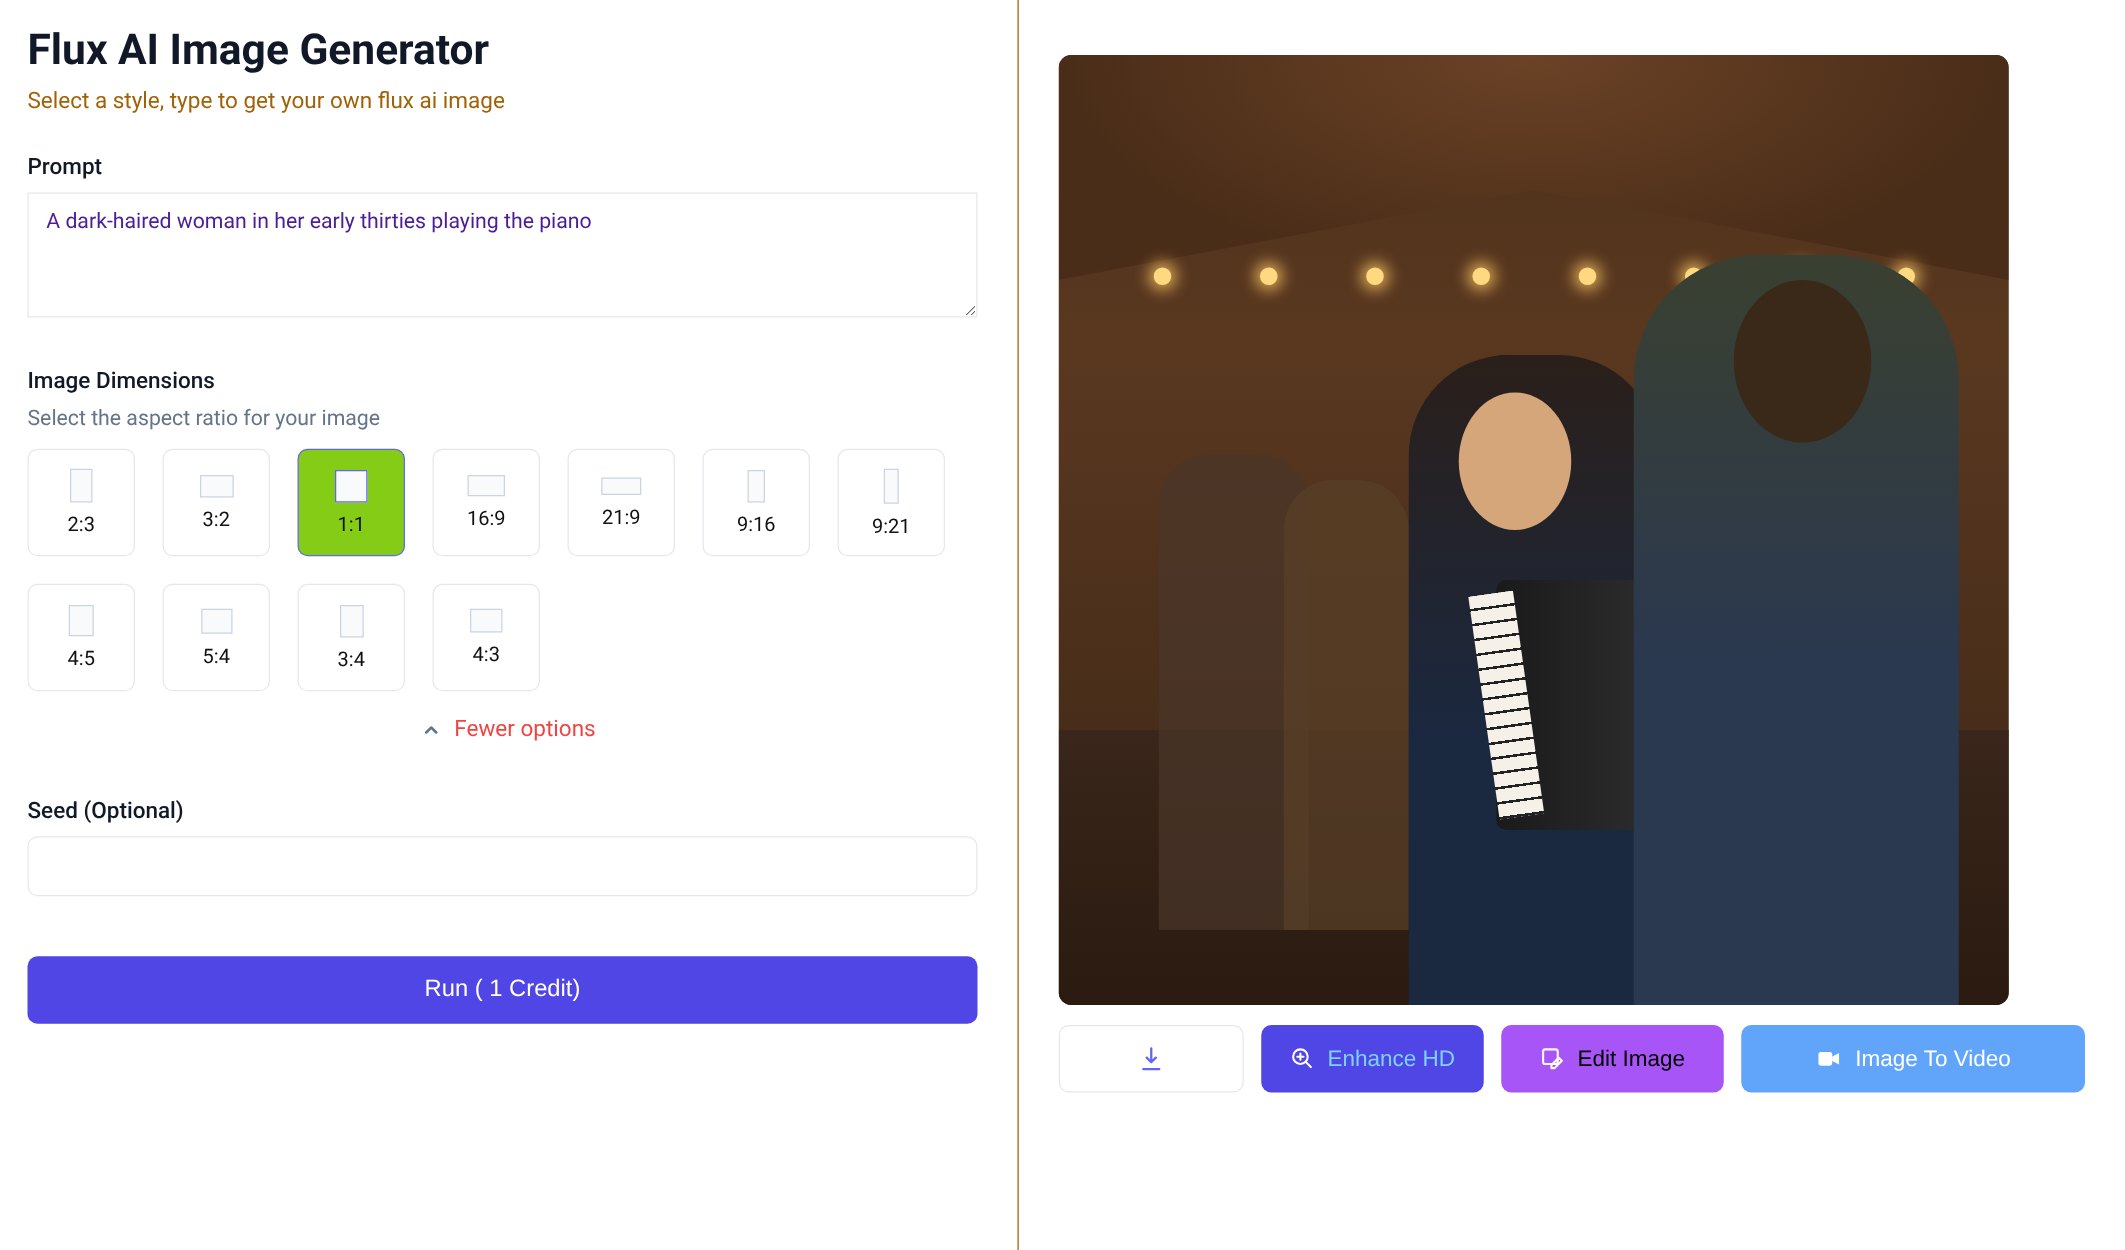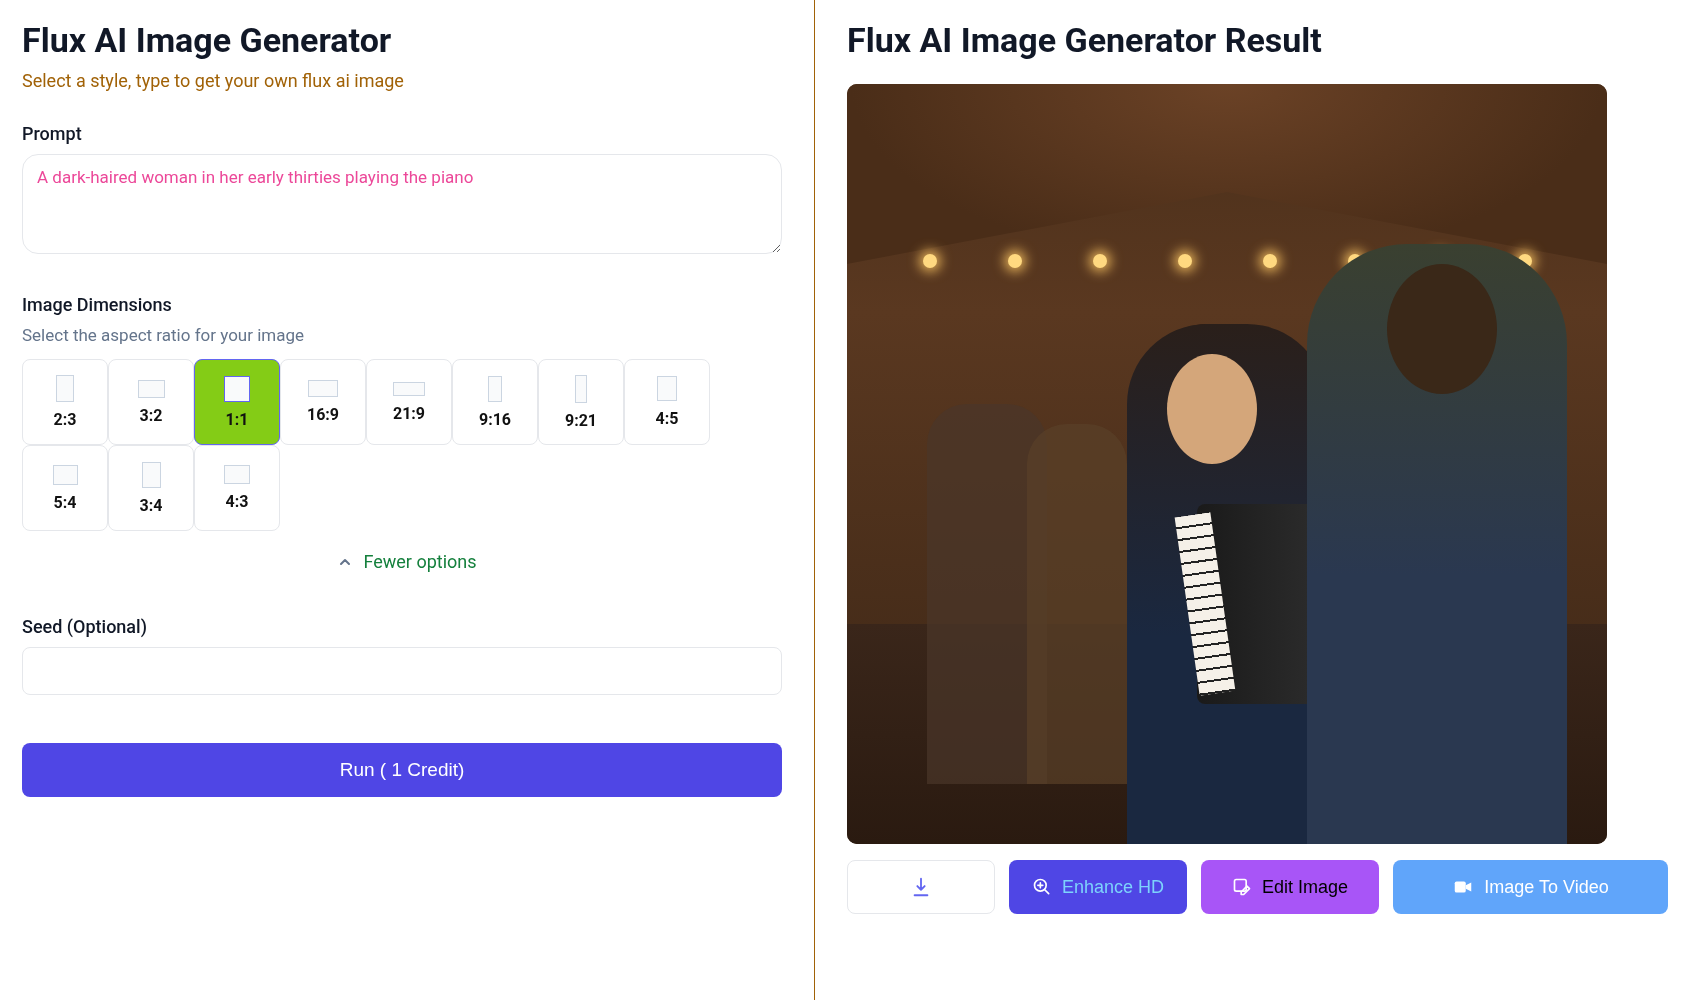--- a/index.html
+++ b/index.html
@@ -39,34 +39,33 @@
 }
 .section-desc {
   font-size: 17px;
   color: #64748b;
   margin-bottom: 14px;
 }
 .prompt-textarea {
   width: 760px;
   height: 100px;
   border: 1px solid #e5e7eb;
-  border-radius: 16px;
+  border-radius: 0;
   padding: 12px 14px;
   font-size: 17px;
   font-family: inherit;
   resize: both;
-  color: #ec4899;
+  color: #4c1d95;
   margin-bottom: 36px;
 }
 .aspect-grid {
   display: flex;
   flex-wrap: wrap;
-  gap: 0;
+  gap: 22px;
   margin-bottom: 20px;
-  font-weight: bold;
 }
 .aspect-item {
   width: 86px;
   height: 86px;
   border: 1px solid #e5e7eb;
   border-radius: 8px;
   display: flex;
   flex-direction: column;
   align-items: center;
   justify-content: center;
@@ -84,21 +83,21 @@
   background: #f9fafb;
 }
 .aspect-item.selected .aspect-shape {
   border-color: #6366f1;
 }
 .fewer-options {
   display: flex;
   align-items: center;
   justify-content: center;
   gap: 10px;
-  color: #15803d;
+  color: #ef4444;
   font-size: 18px;
   cursor: pointer;
   margin-bottom: 44px;
   margin-top: 8px;
 }
 .seed-input {
   width: 760px;
   height: 48px;
   border: 1px solid #e5e7eb;
   border-radius: 8px;
@@ -267,21 +266,20 @@
     <span>Fewer options</span>
   </div>
 
   <div class="section-label">Seed (Optional)</div>
   <input class="seed-input" type="text" value="" style="">
 
   <button class="run-button">Run   ( 1 Credit)</button>
 </div>
 
 <div class="right-panel">
-  <h1>Flux AI Image Generator Result</h1>
 
   <div class="result-image">
     <div class="gazebo-ceiling"></div>
     <div class="lights">
       <div class="light"></div>
         <div class="light"></div>
         <div class="light"></div>
         <div class="light"></div>
         <div class="light"></div>
         <div class="light"></div>

